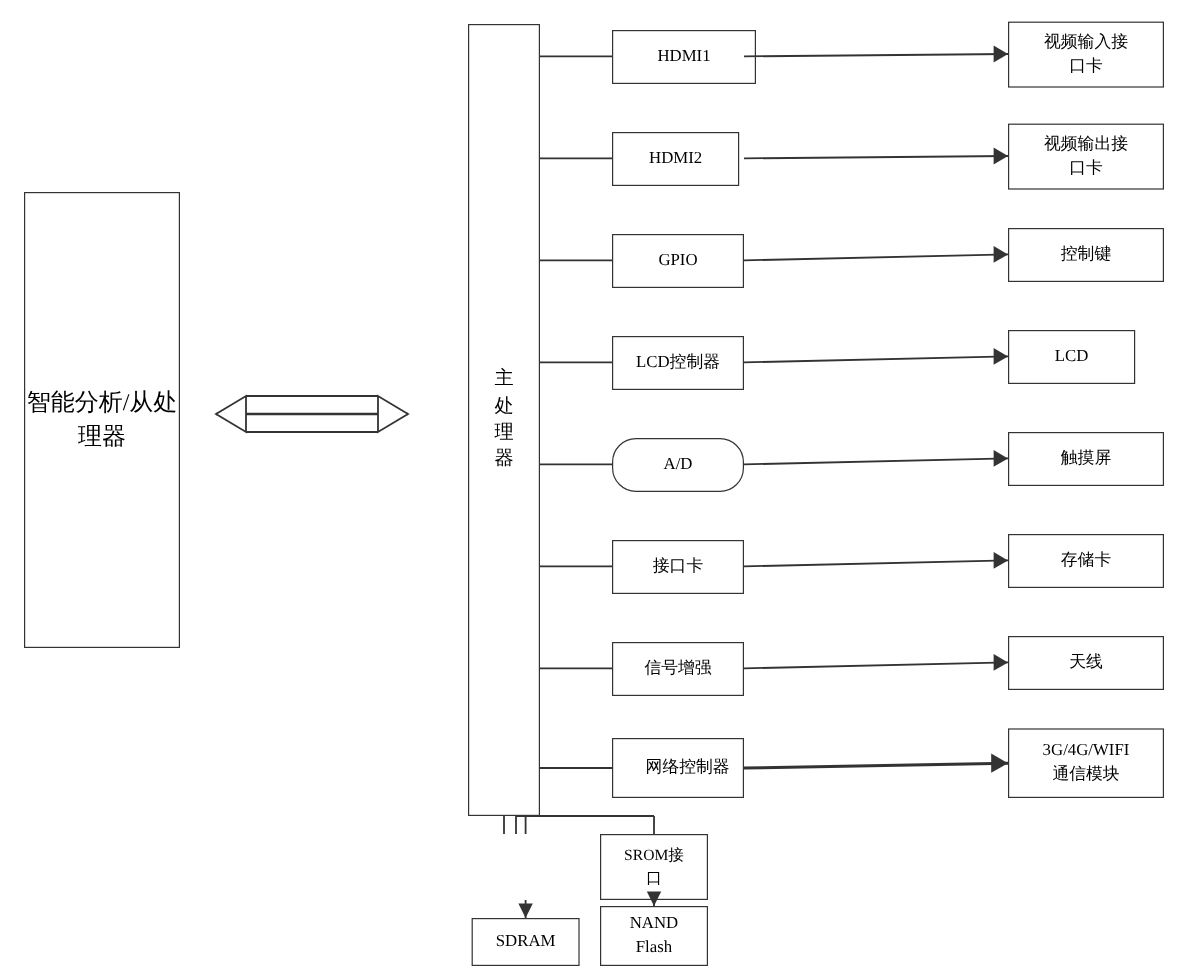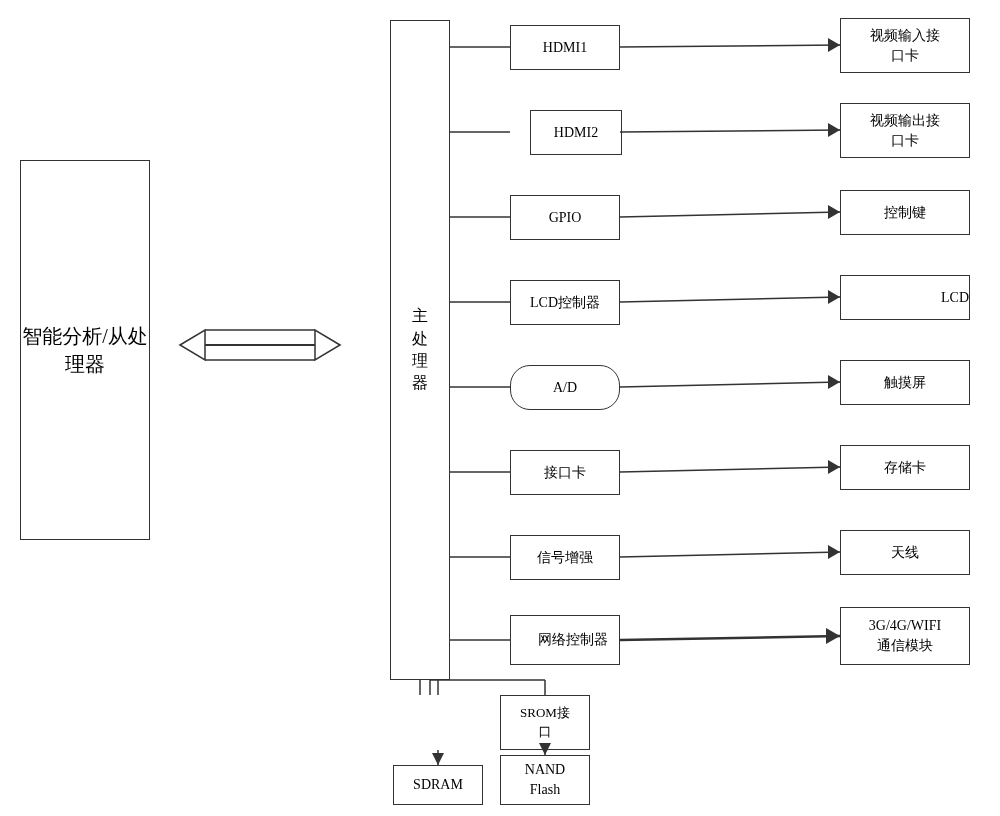--- a/index.html
+++ b/index.html
@@ -46,25 +46,25 @@
     <polygon points="190,25 165,10 165,40" fill="#fff" stroke="#333" stroke-width="1.5"></polygon>
 
     <line x1="55" y1="10" x2="165" y2="10" stroke="#333" stroke-width="1.5"></line>
     <line x1="55" y1="40" x2="165" y2="40" stroke="#333" stroke-width="1.5"></line>
   </svg>
 
   <div class="box" style="left:390px; top:20px; width:60px; height:660px; font-size:16px;">
     <span>主<br>处<br>理<br>器</span>
   </div>
 
-  <div class="box" style="left:510px; top:25px; width:110px; height:45px;">
+  <div class="box" style="left:510px; top:25px; width:120px; height:45px;">
     <span>HDMI1</span>
   </div>
 
-  <div class="box" style="left:510px; top:110px; width:92px; height:45px;margin-left:20px;">
+  <div class="box" style="left:510px; top:110px; width:106px; height:45px;">
     <span>HDMI2</span>
   </div>
 
   <div class="box" style="left:510px; top:195px; width:110px; height:45px;">
     <span>GPIO</span>
   </div>
 
   <div class="box" style="left:510px; top:280px; width:110px; height:45px;">
     <span>LCD控制器</span>
   </div>
@@ -90,21 +90,21 @@
   </div>
 
   <div class="box" style="left:840px; top:103px; width:130px; height:55px;">
     <span>视频输出接<br>口卡</span>
   </div>
 
   <div class="box" style="left:840px; top:190px; width:130px; height:45px;">
     <span>控制键</span>
   </div>
 
-  <div class="box" style="left:840px; top:275px; width:130px; height:45px;justify-content:flex-end;">
+  <div class="box" style="left:840px; top:275px; width:106px; height:45px;">
     <span>LCD</span>
   </div>
 
   <div class="box" style="left:840px; top:360px; width:130px; height:45px;">
     <span>触摸屏</span>
   </div>
 
   <div class="box" style="left:840px; top:445px; width:130px; height:45px;">
     <span>存储卡</span>
   </div>

